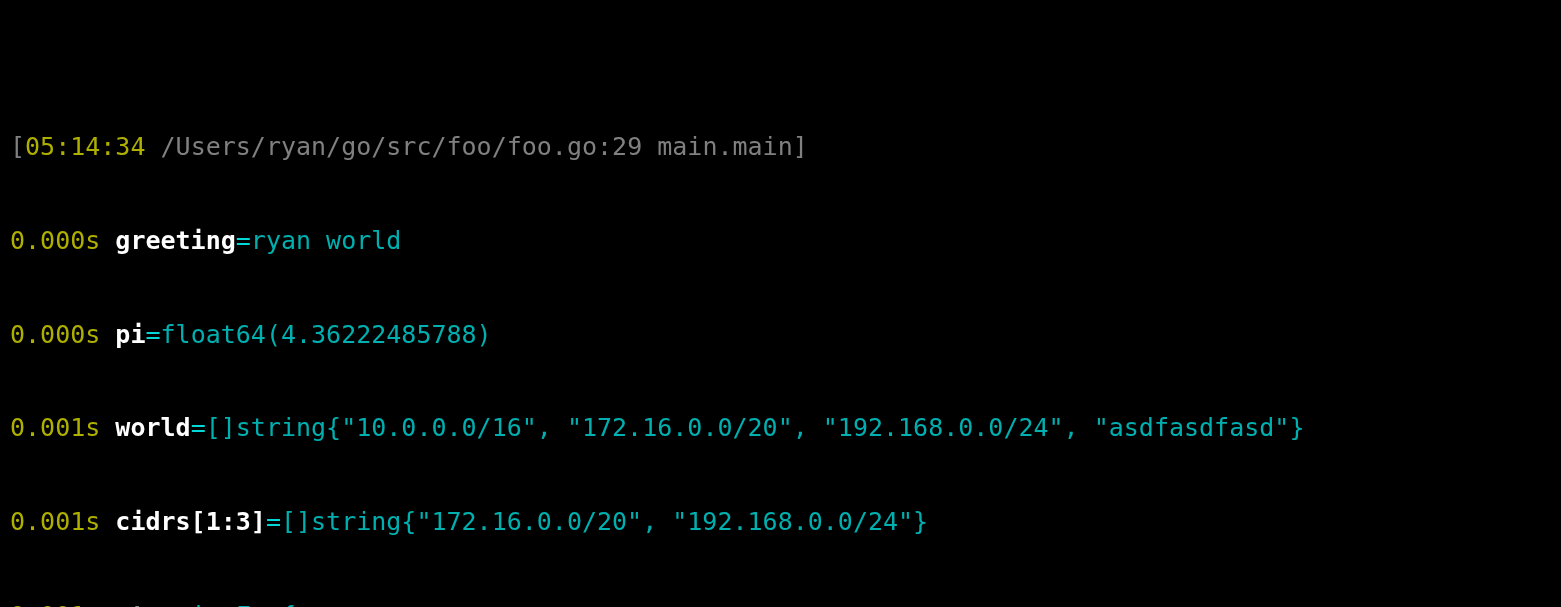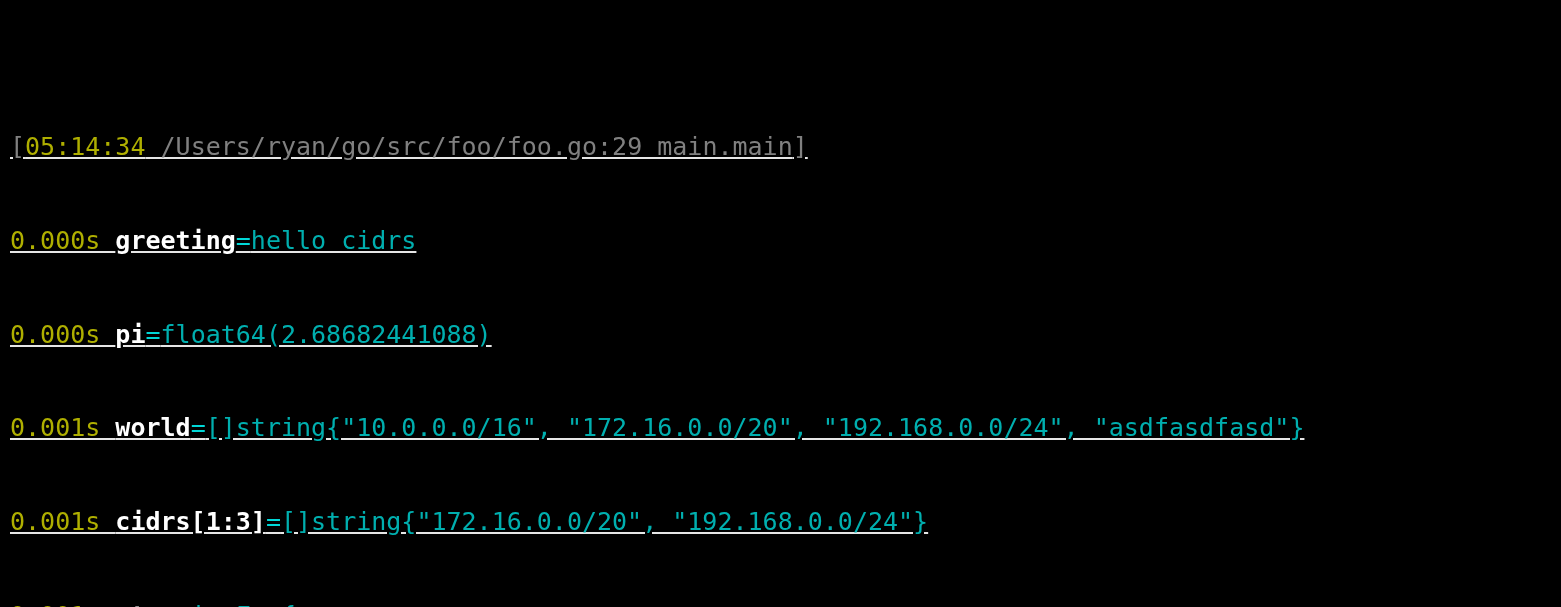--- a/index.html
+++ b/index.html
@@ -25,32 +25,32 @@
     padding: 6px 10px;
     width: 1561px;
     min-height: 607px;
     white-space: pre;
   }
   .dim   { color: var(--dim); }
   .olive { color: var(--olive); }
   .cyan  { color: var(--cyan); }
   .key   { color: var(--white); font-weight: bold; }
   .eq    { color: var(--cyan-bright); }
-  .line  { display: block; text-decoration: underline; }
+  .line  { display: block; }
 </style>
 </head>
 <body>
 
 
 
 <div class="line"><span class="dim">[</span><span class="olive">05:14:34</span><span class="dim"> /Users/ryan/go/src/foo/foo.go:29 main.main</span><span class="dim">]</span></div>
 
-<div class="line"><span class="olive">0.000s </span><span class="key">greeting</span><span class="eq">=</span><span class="cyan">hello cidrs</span></div>
+<div class="line"><span class="olive">0.000s </span><span class="key">greeting</span><span class="eq">=</span><span class="cyan">ryan world</span></div>
 
-<div class="line"><span class="olive">0.000s </span><span class="key">pi</span><span class="eq">=</span><span class="cyan">float64(2.68682441088)</span></div>
+<div class="line"><span class="olive">0.000s </span><span class="key">pi</span><span class="eq">=</span><span class="cyan">float64(4.36222485788)</span></div>
 
 <div class="line"><span class="olive">0.001s </span><span class="key">world</span><span class="eq">=</span><span class="cyan">[]string{"10.0.0.0/16", "172.16.0.0/20", "192.168.0.0/24", "asdfasdfasd"}</span></div>
 
 <div class="line"><span class="olive">0.001s </span><span class="key">cidrs[1:3]</span><span class="eq">=</span><span class="cyan">[]string{"172.16.0.0/20", "192.168.0.0/24"}</span></div>
 
 <div class="line"><span class="olive">0.001s </span><span class="key">mt</span><span class="eq">=</span><span class="cyan">main.Foo{</span></div>
 
 
 
 

